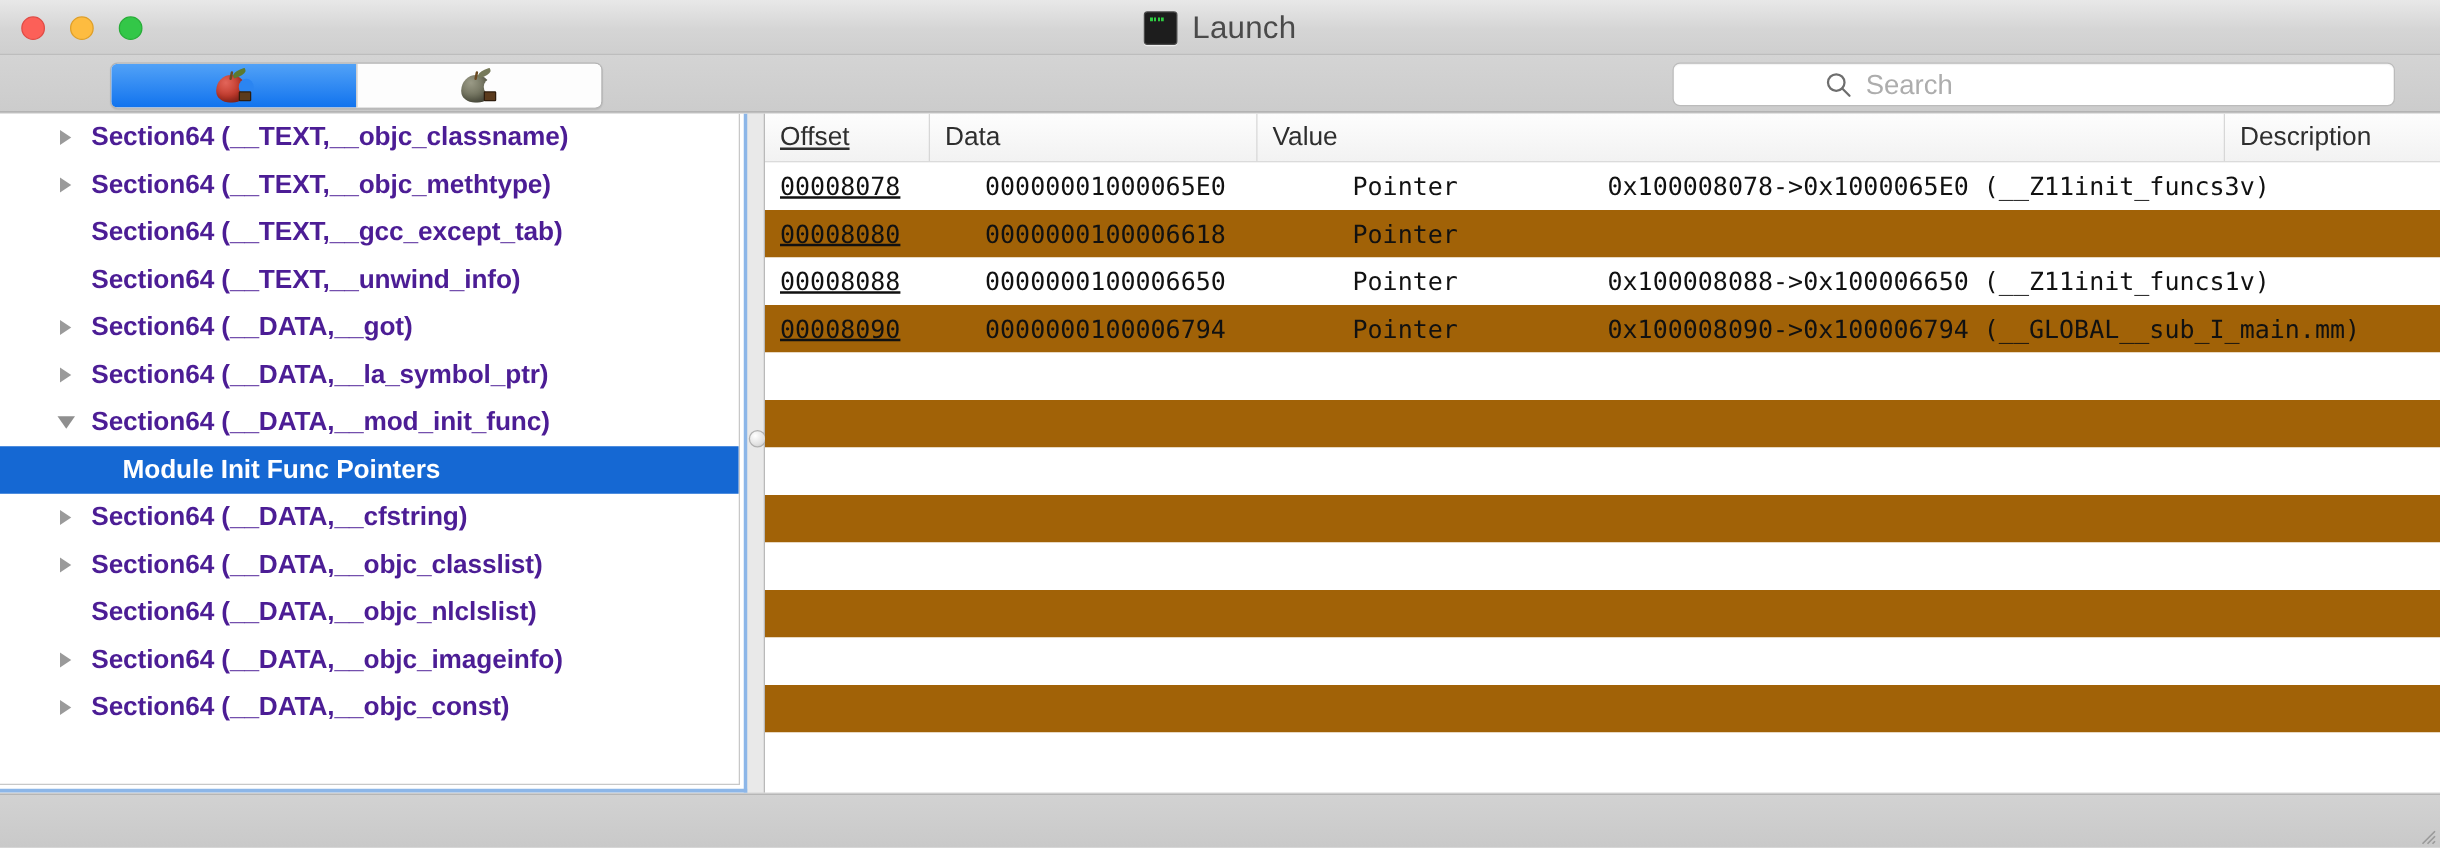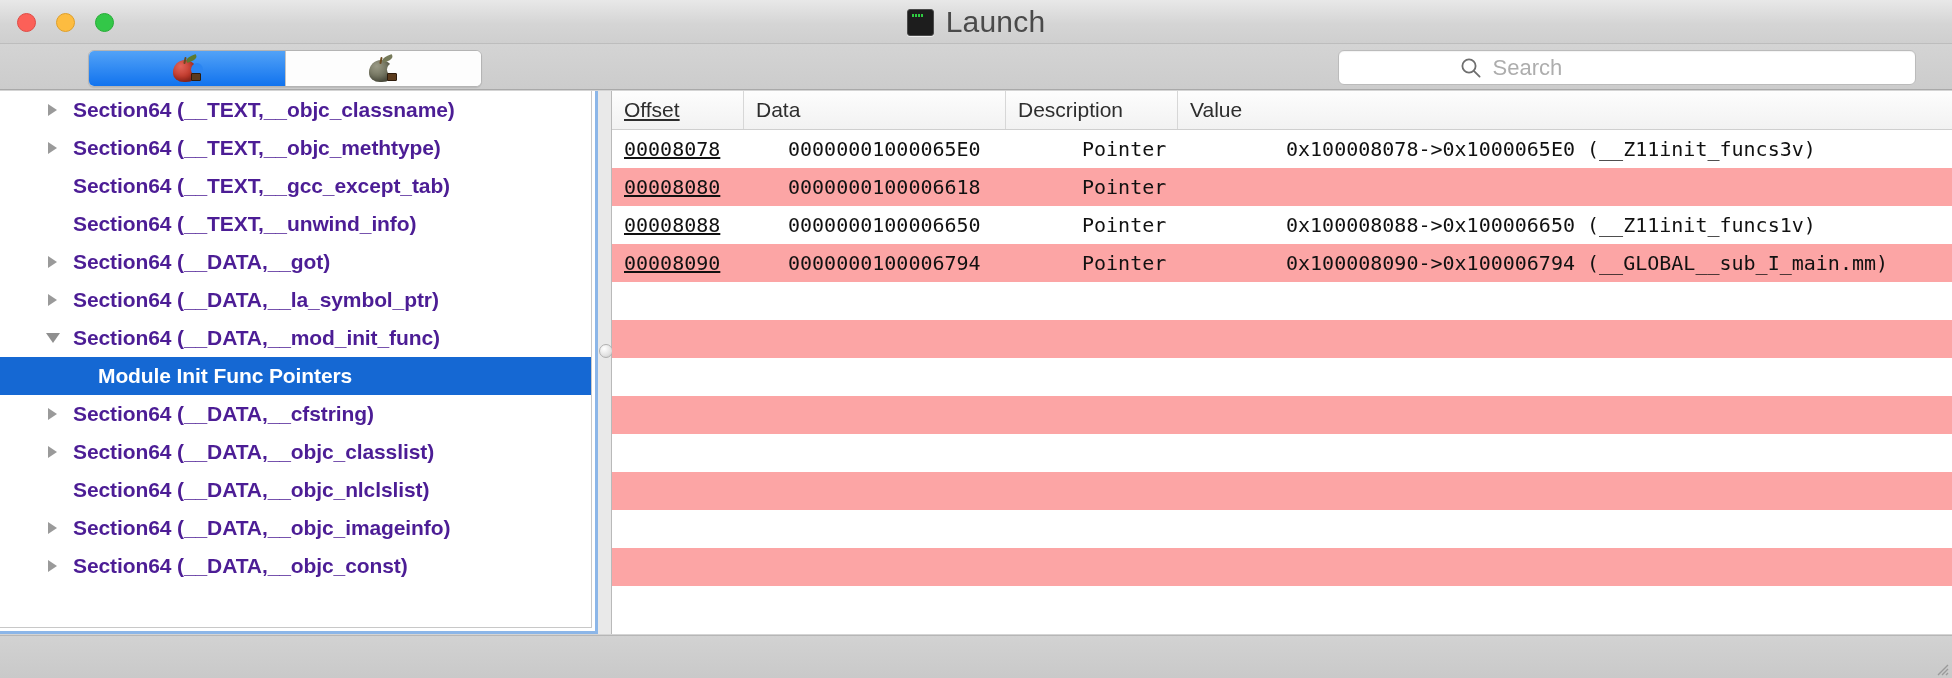--- a/index.html
+++ b/index.html
@@ -64,21 +64,21 @@
     flex: none;
   }
   #title-icon::after {
     content: "";
     position: absolute;
     left: 4px; top: 4px;
     width: 11px; height: 3px;
     background: repeating-linear-gradient(to right,#2ecc40 0 2px, transparent 2px 3px);
   }
   #title-text {
-    font-size: 30px;
+    font-size: 25px;
     color: #4a4a4a;
     font-weight: 400;
     letter-spacing: 0.2px;
   }
 
   
   #toolbar {
     position: absolute;
     left: 0; top: 44px;
     width: 1952px;
@@ -308,21 +308,21 @@
     cursor: pointer;
   }
   .th:last-child { border-right: none; }
   .col-offset { width: 132px; text-decoration: underline; }
   .col-data   { width: 262px; }
   .col-desc   { width: 172px; }
   .col-value  { flex: 1; }
 
   .tr { display: flex; height: 38px; gap: 32px; }
   .tr.odd  { background: #ffffff; }
-  .tr.even { background: #fca5a5; text-align: right; }
+  .tr.even { background: #a16207; text-align: right; }
   .td {
     display: flex;
     align-items: center;
     font-family: "DejaVu Sans Mono", "Liberation Mono", monospace;
     font-size: 20px;
     color: #111111;
     padding-left: 12px;
     box-sizing: border-box;
     white-space: nowrap;
     overflow: hidden;
@@ -447,22 +447,22 @@
     </div>
 
     <div id="splitter">
       <div id="splitter-knob"></div>
     </div>
 
     <div id="table-frame">
       <div id="table-head">
         <div class="th col-offset">Offset</div>
         <div class="th col-data">Data</div>
+        <div class="th col-value">Value</div>
         <div class="th col-desc">Description</div>
-        <div class="th col-value">Value</div>
       </div>
       <div id="table-body">
           <div class="tr odd">
             <div class="td col-offset">00008078</div>
             <div class="td col-data">00000001000065E0</div>
             <div class="td col-desc">Pointer</div>
             <div class="td col-value">0x100008078-&gt;0x1000065E0 (__Z11init_funcs3v)</div>
           </div>
           <div class="tr even">
             <div class="td col-offset">00008080</div>

